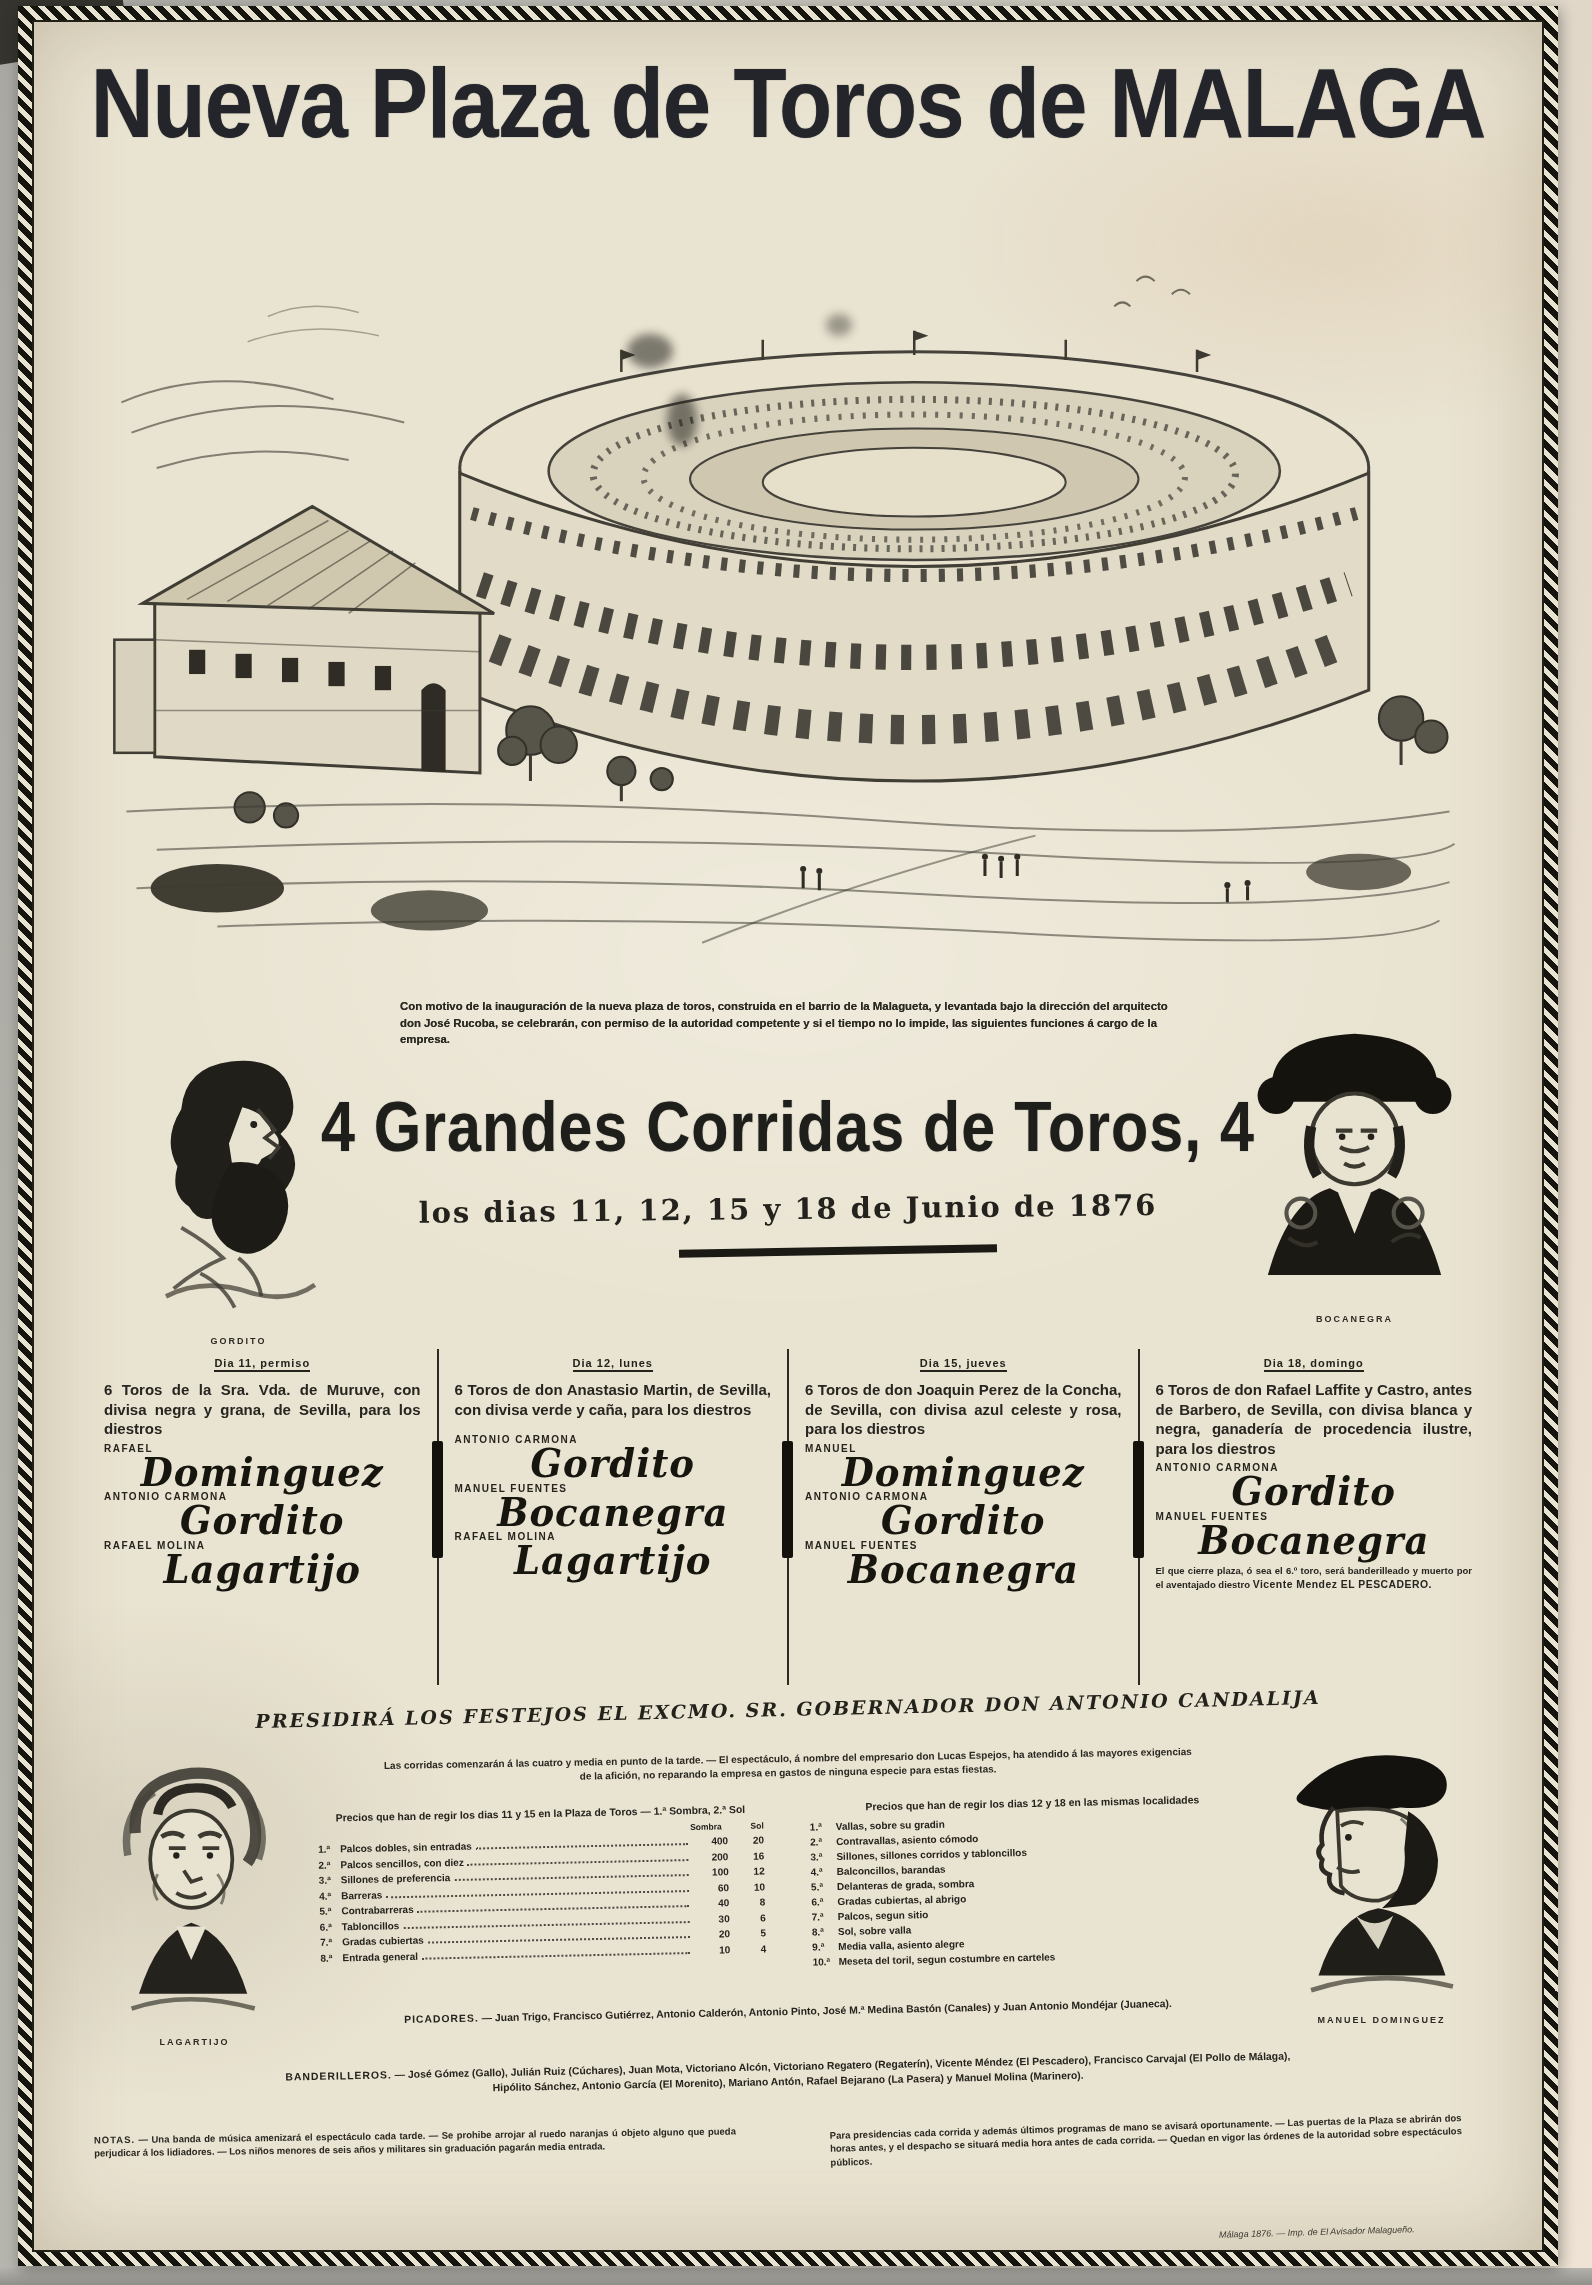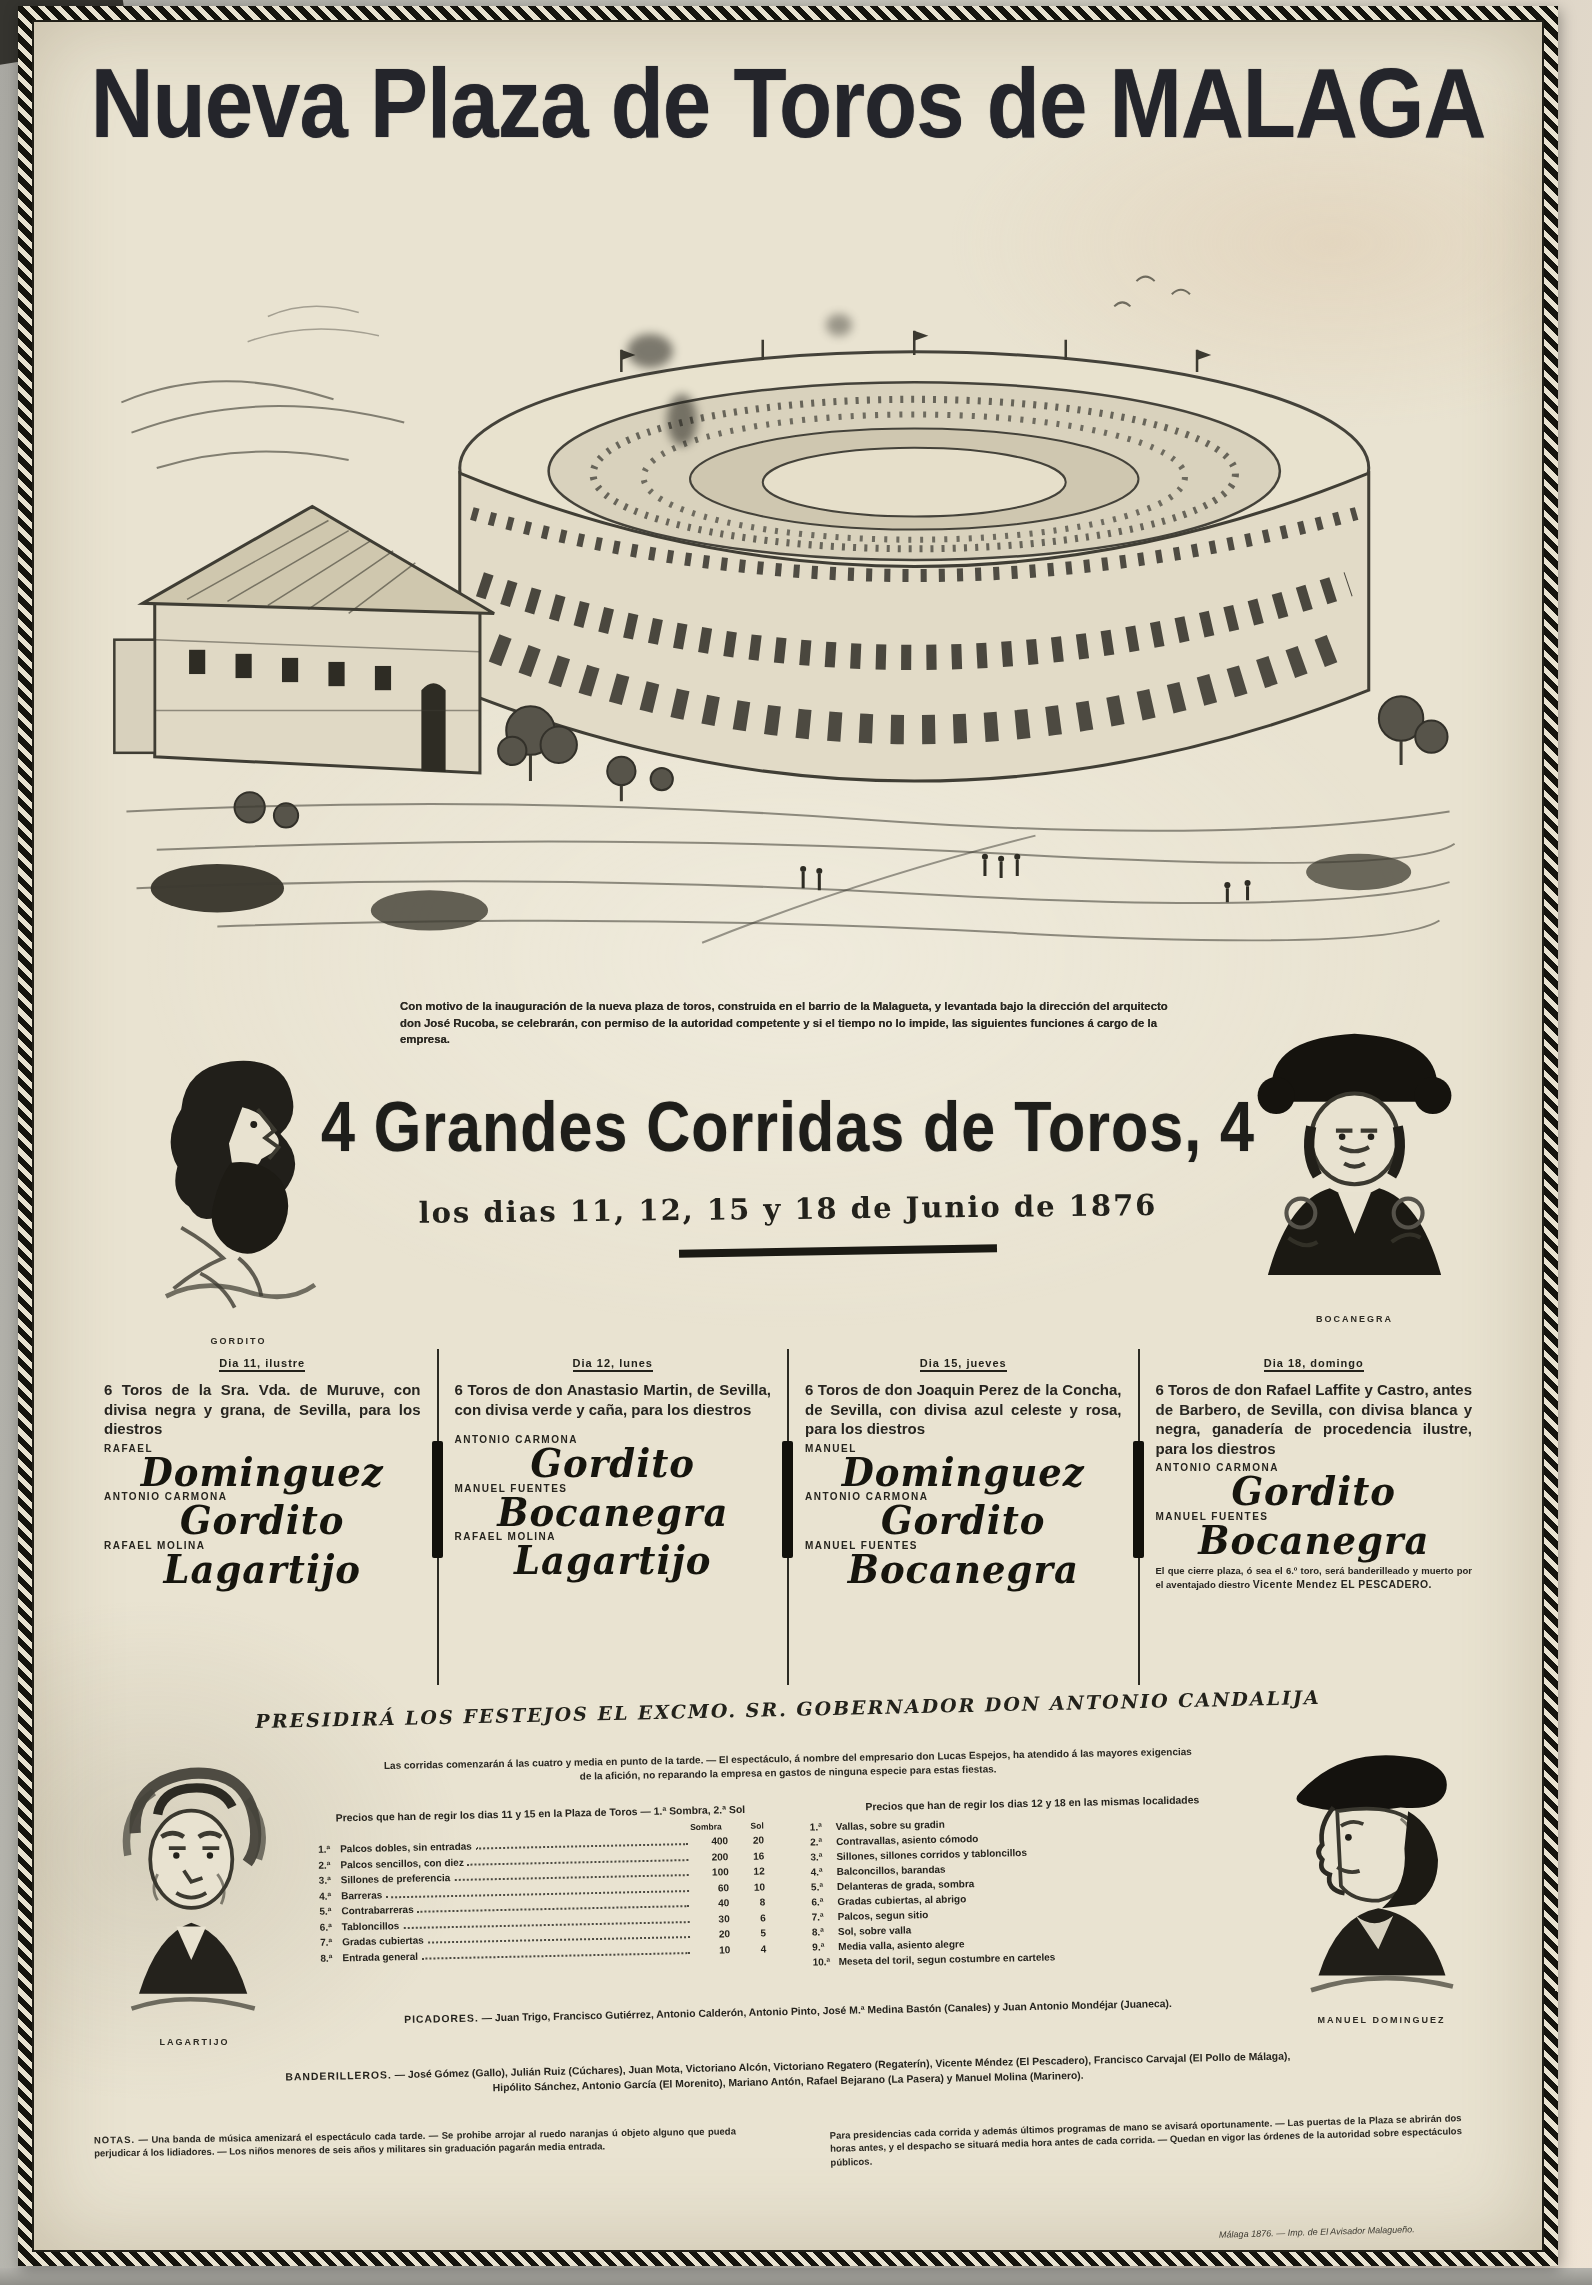--- a/index.html
+++ b/index.html
@@ -218,21 +218,21 @@
   <p class="intro">Con motivo de la inauguración de la nueva plaza de toros, construida en el barrio de la Malagueta, y levantada bajo la dirección del arquitecto don José Rucoba, se celebrarán, con permiso de la autoridad competente y si el tiempo no lo impide, las siguientes funciones á cargo de la empresa.</p>
 
   <div class="headline">4 Grandes Corridas de Toros, 4</div>
   <div class="date-line">los dias 11, 12, 15 y 18 de Junio de 1876</div>
   <div class="date-bar"></div>
 
 
   <div class="prog">
 
     <div class="prog-col">
-      <div class="day-wrap"><span class="day">Dia 11, ilustre</span></div>
+      <div class="day-wrap"><span class="day">Dia 11, permiso</span></div>
       <p class="desc">6 Toros de la Sra. Vda. de Muruve, con divisa negra y grana, de Sevilla, para los diestros</p>
       <span class="pname">RAFAEL</span>
       <div class="psur">Dominguez</div>
       <span class="pname">ANTONIO CARMONA</span>
       <div class="psur">Gordito</div>
       <span class="pname">RAFAEL MOLINA</span>
       <div class="psur">Lagartijo</div>
     </div>
 
     <div class="prog-col">

